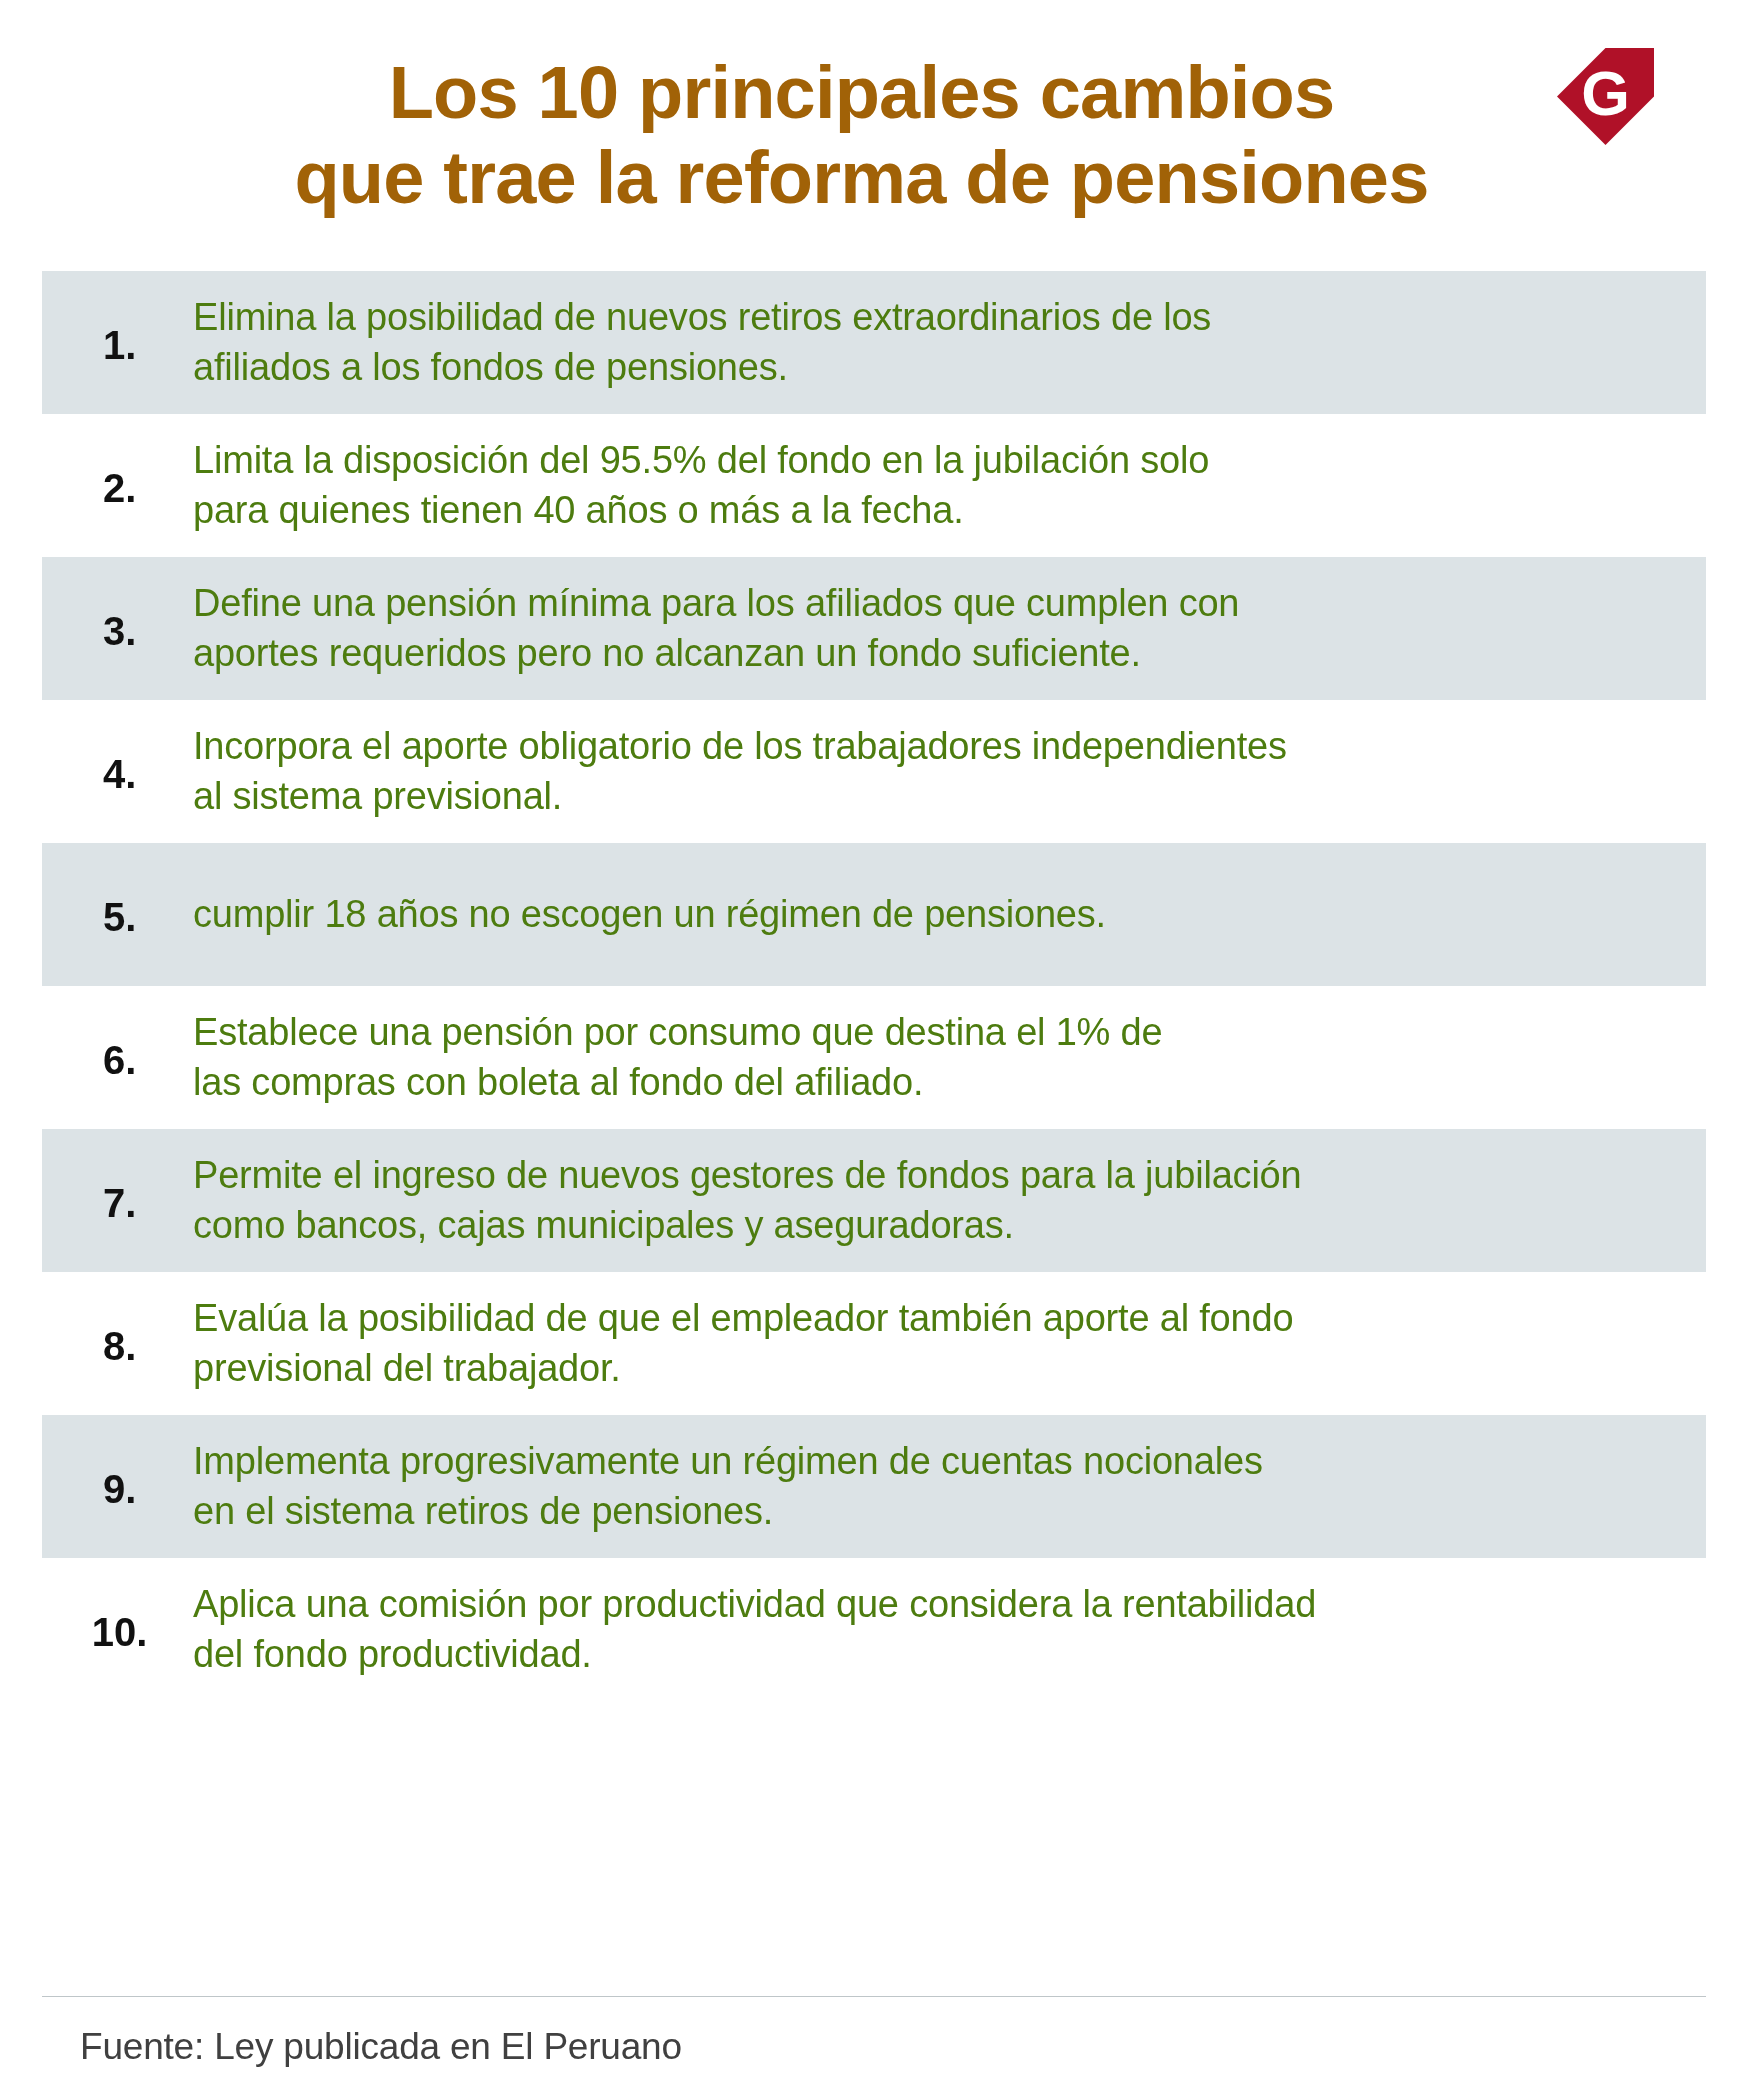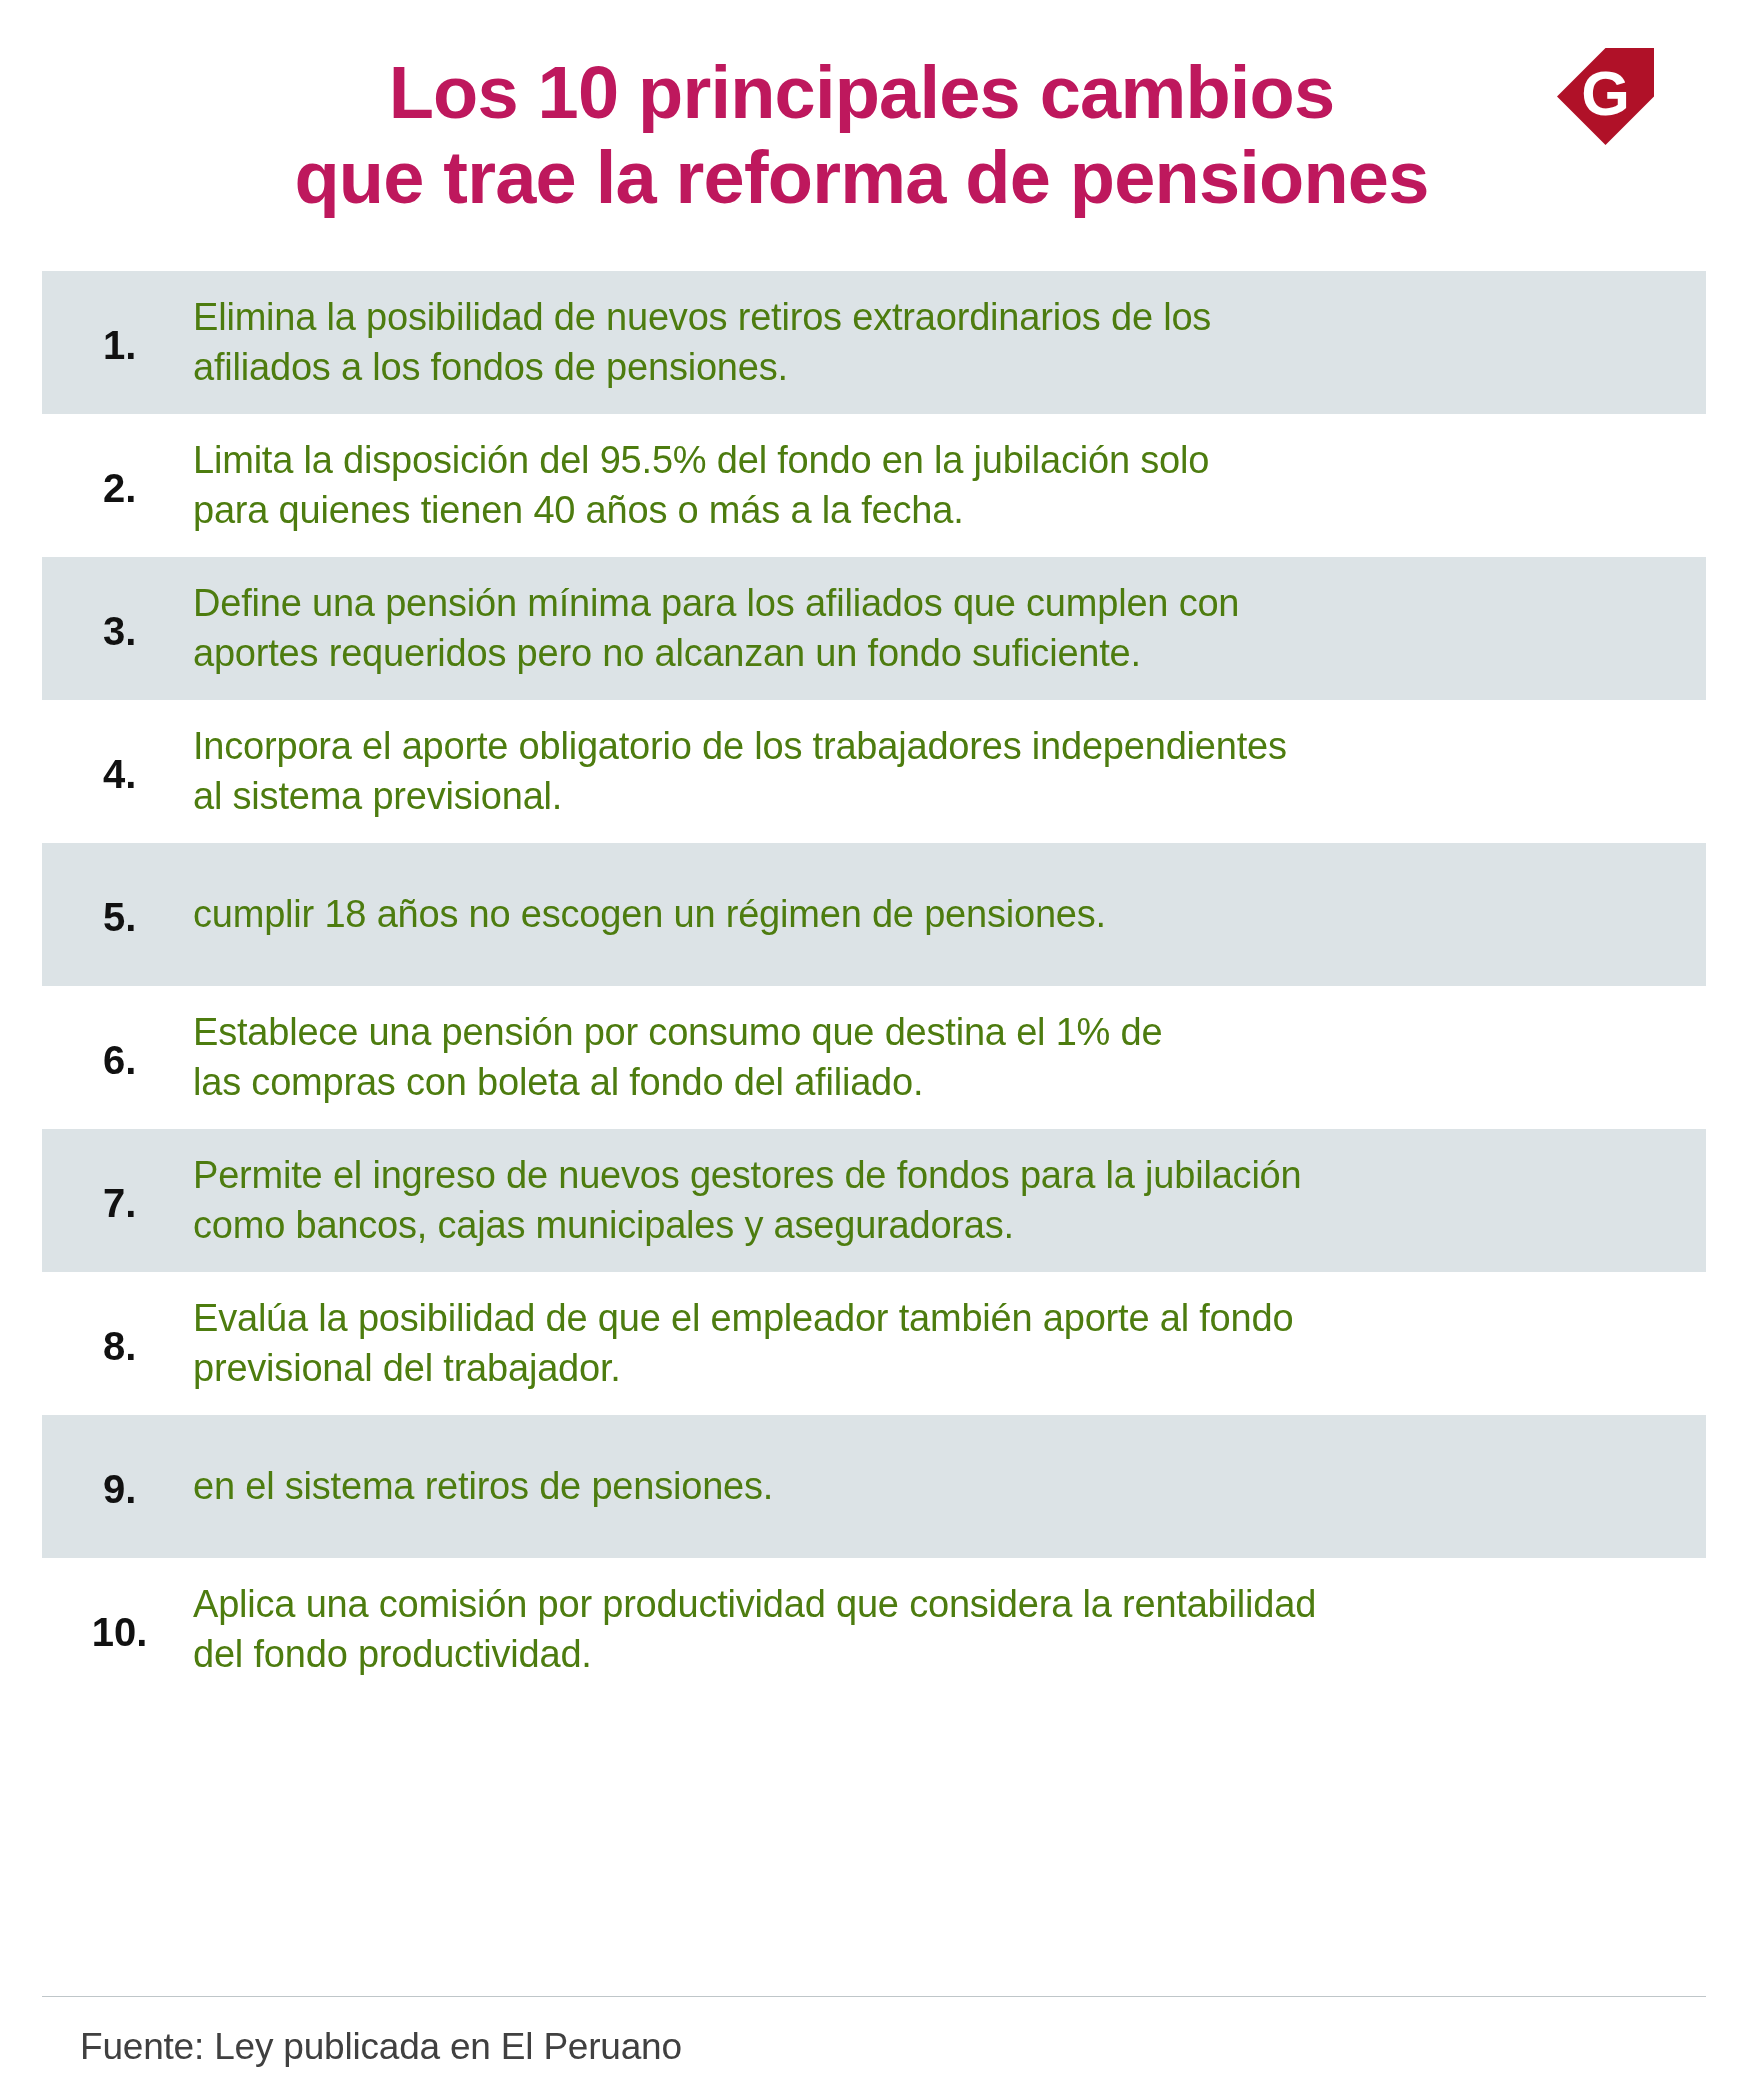--- a/index.html
+++ b/index.html
@@ -27,21 +27,21 @@
     position: relative;
     padding-top: 50px;
     padding-bottom: 17px;
   }
   .title {
     text-align: center;
     font-weight: 900;
     font-size: 74px;
     line-height: 1.15;
     letter-spacing: -0.8px;
-    color: #be185d;
+    color: #a16207;
     margin: 0 auto;
     max-width: 1468px;
     padding-right: 25px;
   }
   .title-line {
     display: block;
     white-space: nowrap;
   }
   .logo {
     position: absolute;
@@ -212,20 +212,21 @@
         <span class="line">Evalúa la posibilidad de que el empleador también aporte al fondo</span>
         <span class="line">previsional del trabajador.</span>
       </div>
     </div>
 
     <div class="row shaded">
       <div class="num-cell">
           <span class="num">9.</span>
         </div>
       <div class="text-cell">
+        <span class="line">Implementa progresivamente un régimen de cuentas nocionales</span>
         <span class="line">en el sistema retiros de pensiones.</span>
       </div>
     </div>
 
     <div class="row plain">
       <div class="num-cell">
           <span class="num">10.</span>
         </div>
       <div class="text-cell">
         <span class="line">Aplica una comisión por productividad que considera la rentabilidad</span>

